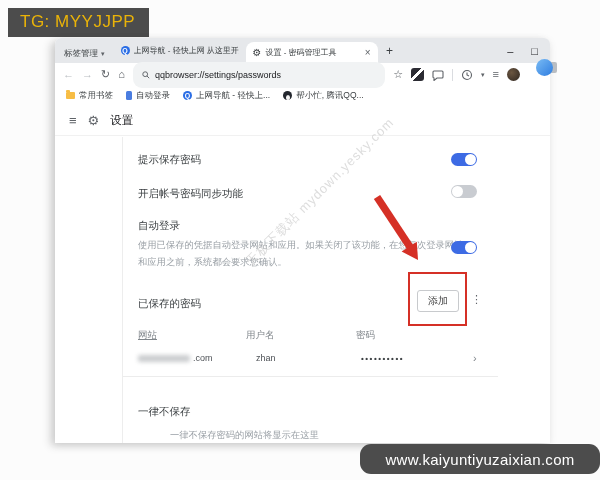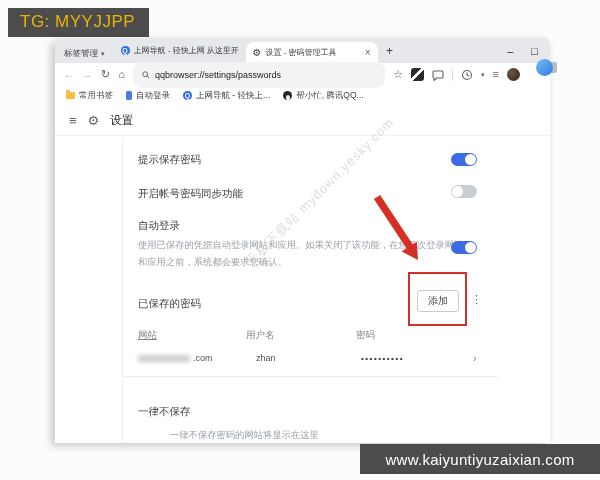--- a/index.html
+++ b/index.html
@@ -4,21 +4,21 @@
 <style>
   html,body{margin:0;padding:0;}
   body{width:600px;height:480px;position:relative;overflow:hidden;background:#fcfcfc;
        font-family:"Liberation Sans","DejaVu Sans",sans-serif;color:#202124;}
   .abs{position:absolute;}
 
   
   .tg-label{left:8px;top:8px;background:#4c4c4c;color:#eab308;font-size:17px;
             padding:4px 14px 5px 12px;letter-spacing:.5px;}
   .site-bar{left:360px;top:444px;width:240px;height:30px;background:#4c4c4c;color:#fff;
-            font-size:15px;display:flex;align-items:center;justify-content:center;letter-spacing:.3px;}
+            font-size:15px;display:flex;align-items:center;justify-content:center;letter-spacing:.3px;border-radius:11px;}
 
   
   .window{left:55px;top:38px;width:495px;height:405px;background:#fff;border-radius:6px 6px 0 0;
           box-shadow:-5px 3px 9px rgba(0,0,0,.15),0 2px 8px rgba(0,0,0,.08);}
   .tabbar{height:25px;background:#e6e8eb;border-radius:6px 6px 0 0;display:flex;align-items:stretch;
           font-size:8.5px;color:#3c4043;}
   .tabmgr{display:flex;align-items:center;gap:3px;padding:16px 9px;white-space:nowrap;}
   .caret{font-size:7px;color:#5f6368;}
   .tab{display:flex;align-items:center;gap:4px;padding:0 7px;font-size:8px;width:118px;
        white-space:nowrap;overflow:hidden;flex:none;}

